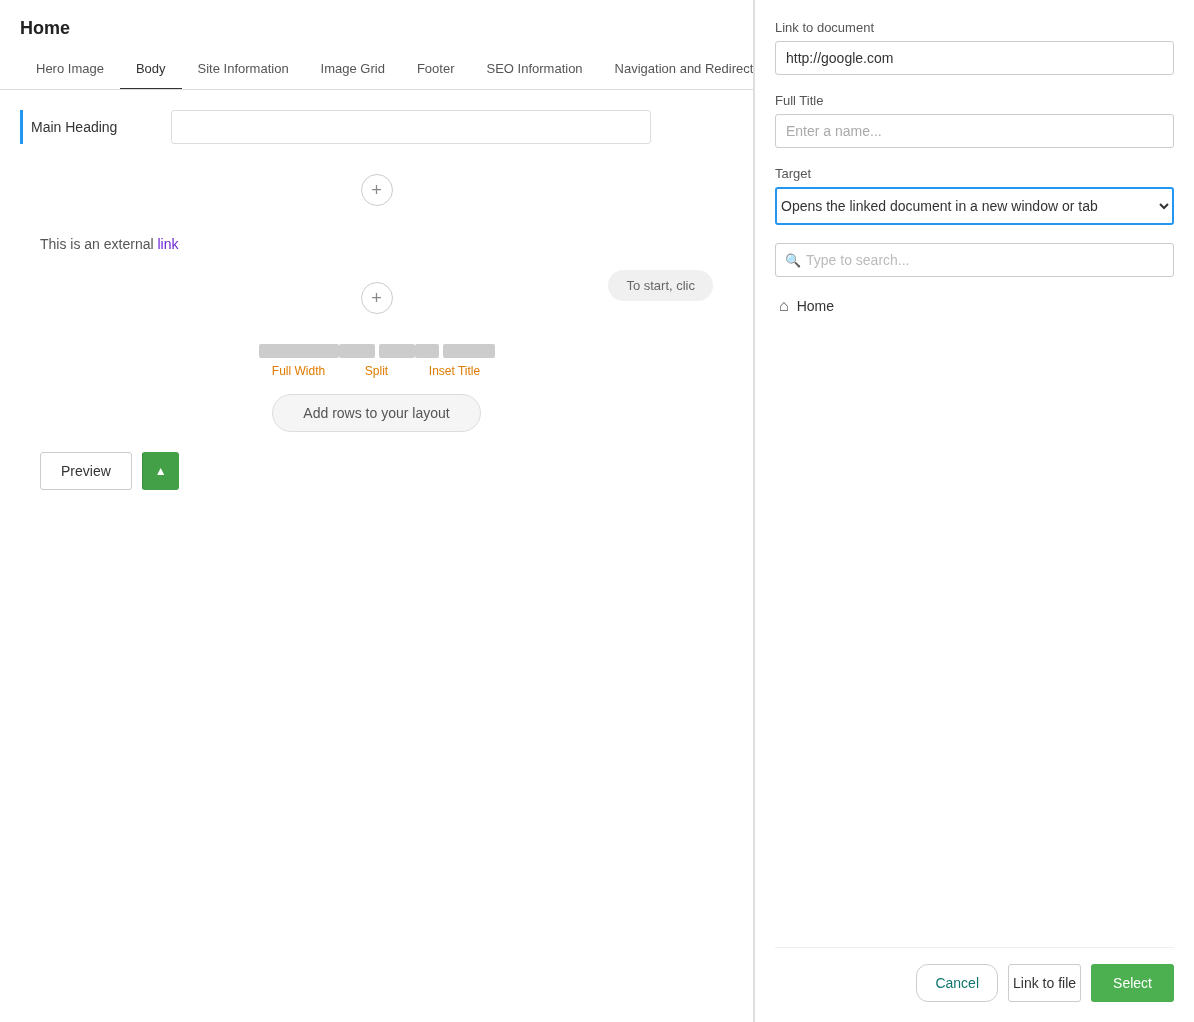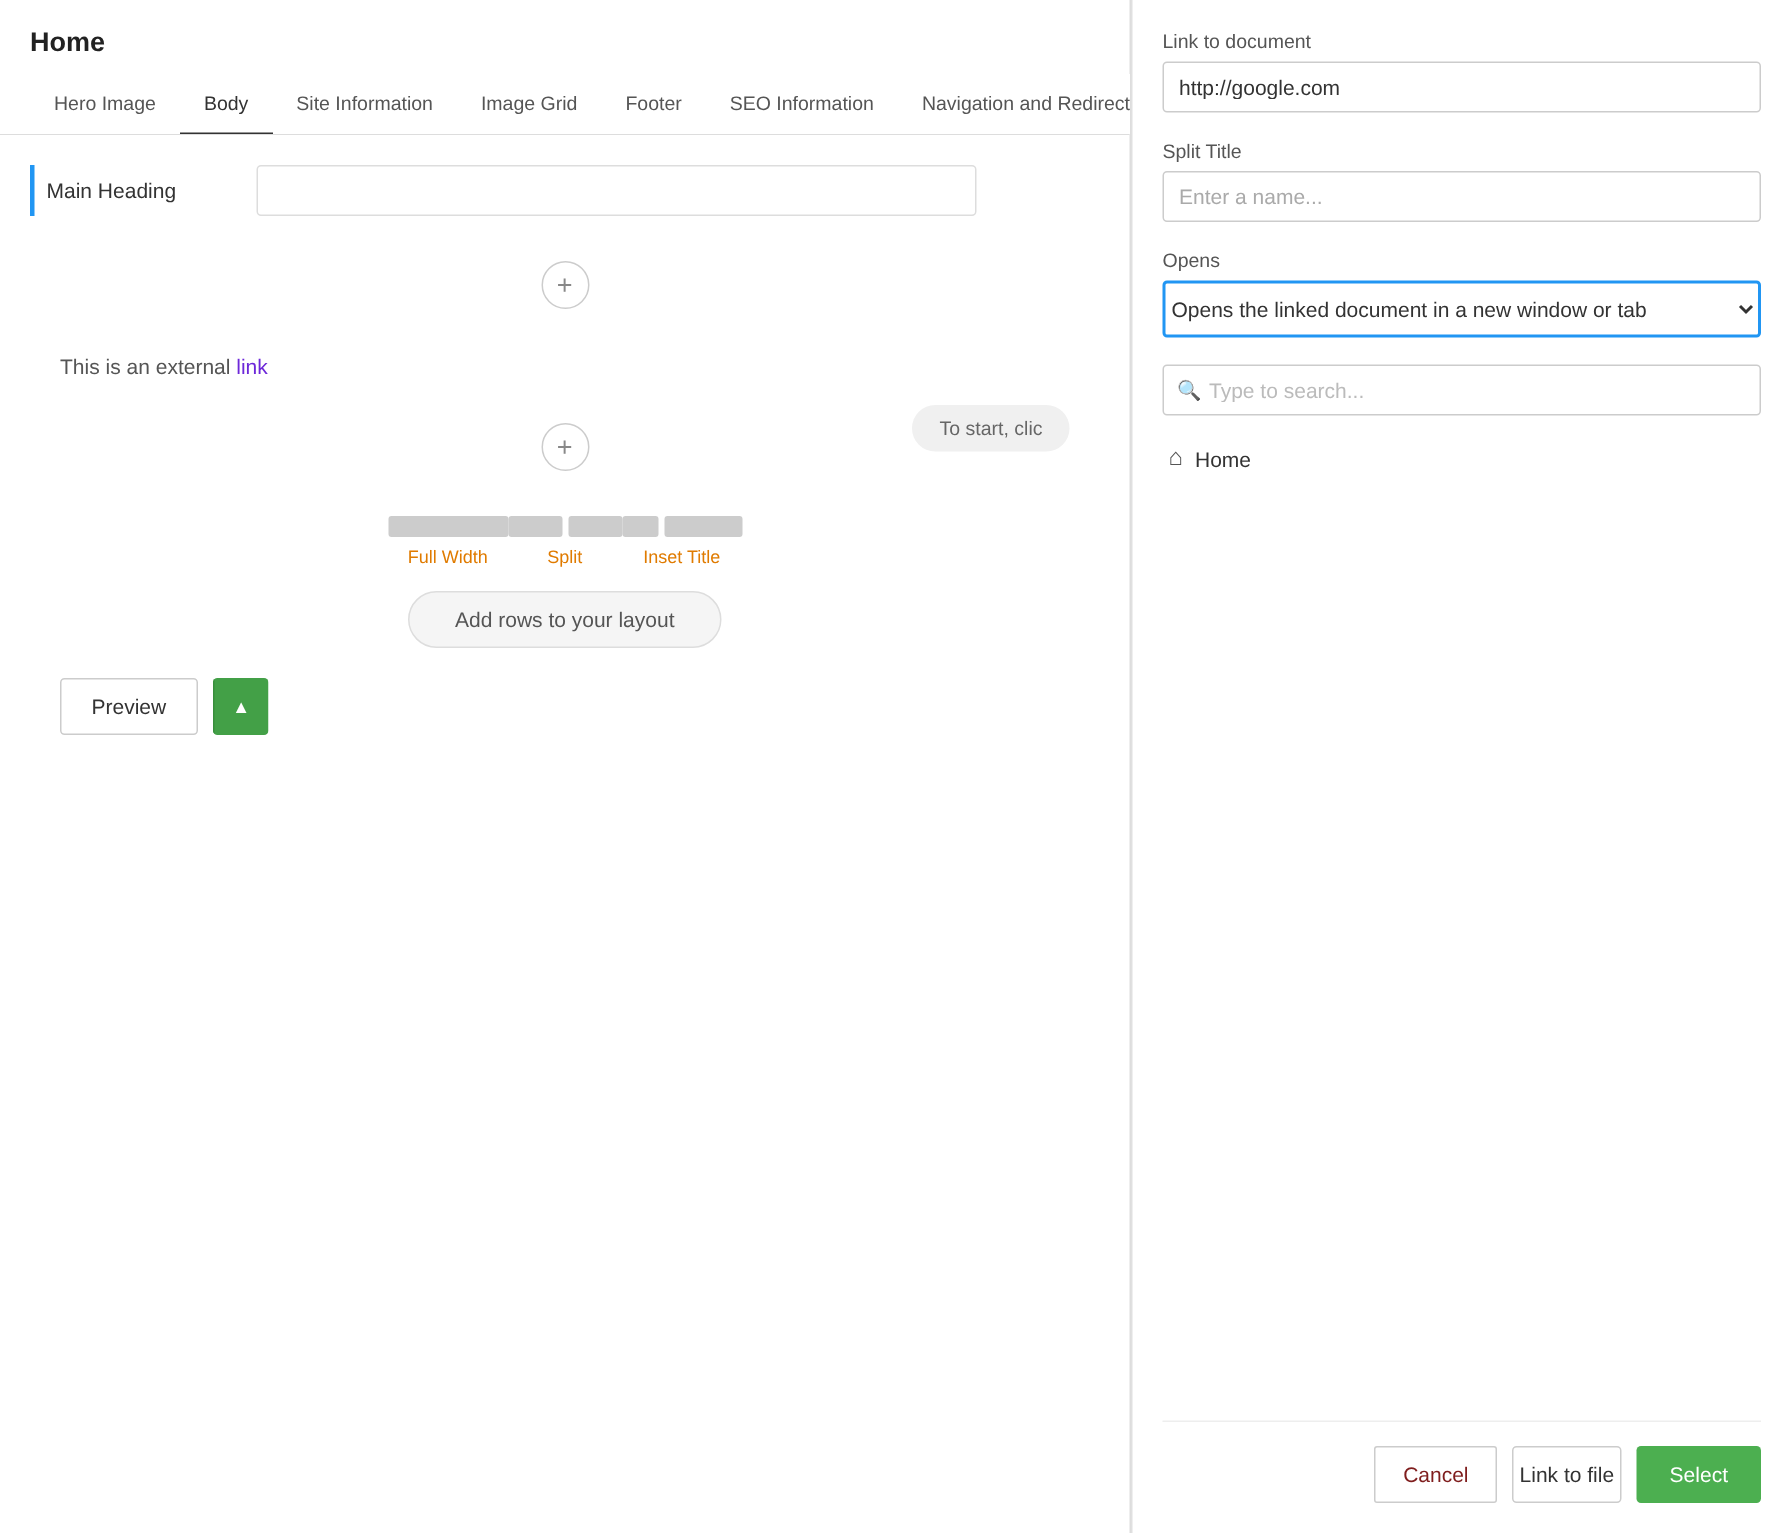--- a/index.html
+++ b/index.html
@@ -301,24 +301,24 @@
       justify-content: flex-end;
       gap: 10px;
       padding-top: 16px;
       border-top: 1px solid #eee;
     }
 
     .btn-cancel {
       padding: 10px 18px;
       background: #fff;
       border: 1px solid #ccc;
-      border-radius: 2px;
-      cursor: pointer;
-      font-size: 14px;
-      color: #7f1d1d;
+      border-radius: 12px;
+      cursor: pointer;
+      font-size: 14px;
+      color: #0f766e;
     }
 
     .btn-link-file {
       padding: 10px 4px;
       background: #fff;
       border: 1px solid #ccc;
       border-radius: 3px;
       cursor: pointer;
       font-size: 14px;
       color: #333;
@@ -412,26 +412,26 @@
 </div>
 
 <div class="right-panel">
 
   <div class="field-group">
     <div class="field-label">Link to document</div>
     <input class="field-input" type="text" value="http://google.com" style="">
   </div>
 
   <div class="field-group">
-    <div class="field-label">Split Title</div>
+    <div class="field-label">Full Title</div>
     <input class="field-input" type="text" placeholder="Enter a name..." style="">
   </div>
 
   <div class="field-group">
-    <div class="field-label">Opens</div>
+    <div class="field-label">Target</div>
     <select class="field-select">
       <option>Opens the linked document in a new window or tab</option>
       <option>Opens the linked document in the same frame</option>
       <option>Opens in parent frame</option>
       <option>Opens in full body of the window</option>
     </select>
   </div>
 
   <div class="search-box">
     <span class="search-icon">🔍</span>

